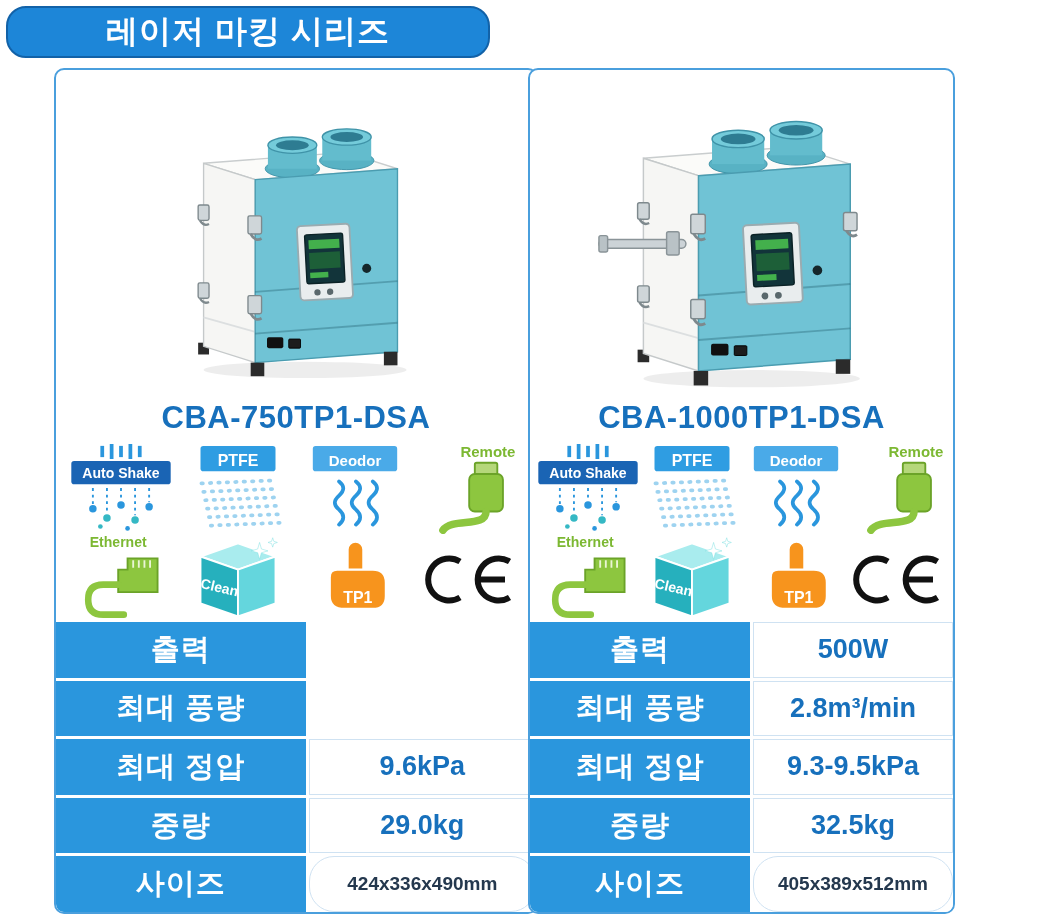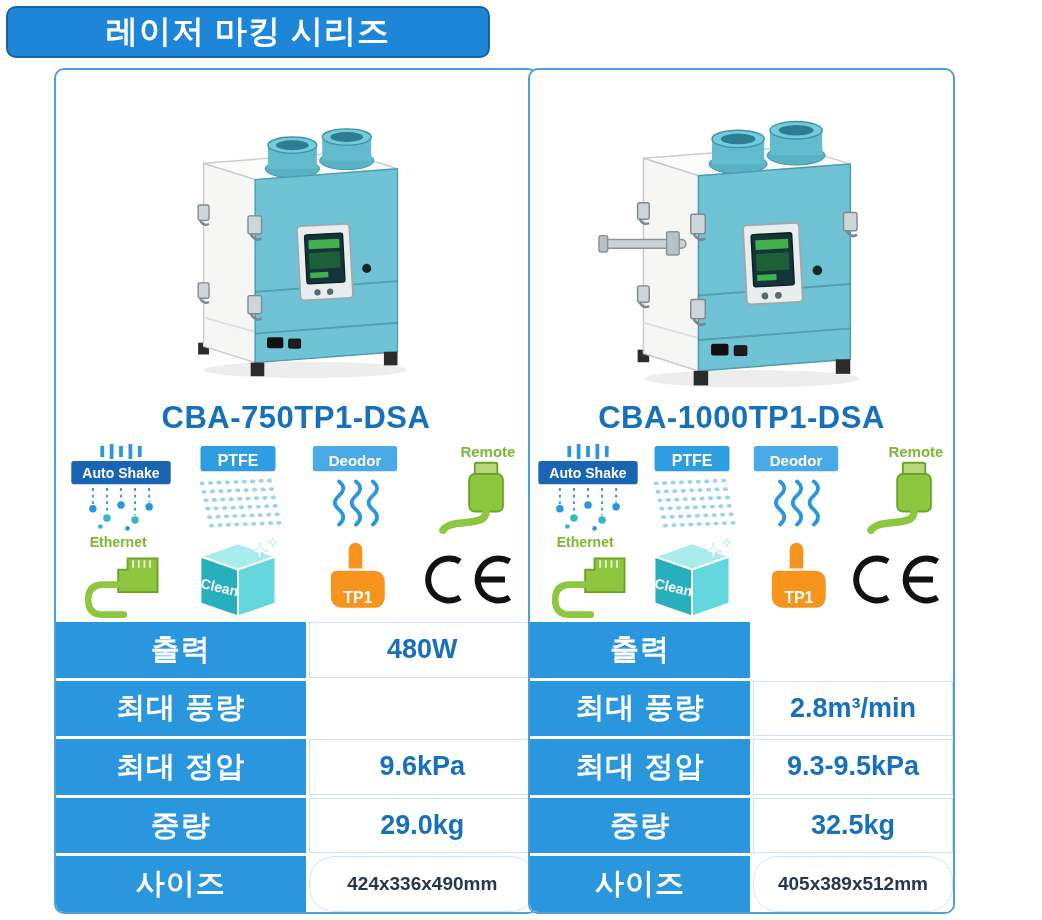--- a/index.html
+++ b/index.html
@@ -5,21 +5,21 @@
   * { margin:0; padding:0; box-sizing:border-box; }
   html,body { width:1042px; height:920px; }
   body {
     font-family:"Liberation Sans","DejaVu Sans",sans-serif;
     background:#ffffff;
   }
   .page { position:relative; width:1042px; height:920px; background:#fff; }
 
   .header-banner {
     position:absolute; left:6px; top:6px; width:484px; height:52px;
-    background:#1d86d8; border:2px solid #1262a8; border-radius:10px;
+    background:#1d86d8; border:2px solid #1262a8; border-radius:20px;
     display:flex; align-items:center; justify-content:center;
     color:#fff; font-size:32px; font-weight:bold; letter-spacing:1px;
   }
 
   .card {
     position:absolute; top:68px; height:846px; background:#fff;
     border:2px solid #4a9fdd; border-radius:10px; overflow:hidden;
     display:flex; flex-direction:column;
   }
   .card.left  { left:6px;   width:484px;margin-left:48px; }
@@ -232,21 +232,20 @@
             <path d="M118,14 A28,28 0 1 0 118,62"></path>
             <line x1="78" y1="38" x2="112" y2="38"></line>
           </g>
         </svg>
       </div>
     </div>
 
     <div class="spec-table">
       <div class="spec-row">
         <div class="spec-label">출력</div>
-        <div class="spec-value">480W</div>
       </div>
       <div class="spec-row">
         <div class="spec-label">최대 풍량</div>
       </div>
       <div class="spec-row">
         <div class="spec-label">최대 정압</div>
         <div class="spec-value">9.6kPa</div>
       </div>
       <div class="spec-row">
         <div class="spec-label">중량</div>
@@ -431,20 +430,21 @@
             <path d="M118,14 A28,28 0 1 0 118,62"></path>
             <line x1="78" y1="38" x2="112" y2="38"></line>
           </g>
         </svg>
       </div>
     </div>
 
     <div class="spec-table">
       <div class="spec-row">
         <div class="spec-label">출력</div>
+        <div class="spec-value">500W</div>
       </div>
       <div class="spec-row">
         <div class="spec-label">최대 풍량</div>
         <div class="spec-value">2.8m³/min</div>
       </div>
       <div class="spec-row">
         <div class="spec-label">최대 정압</div>
         <div class="spec-value">9.3-9.5kPa</div>
       </div>
       <div class="spec-row">

